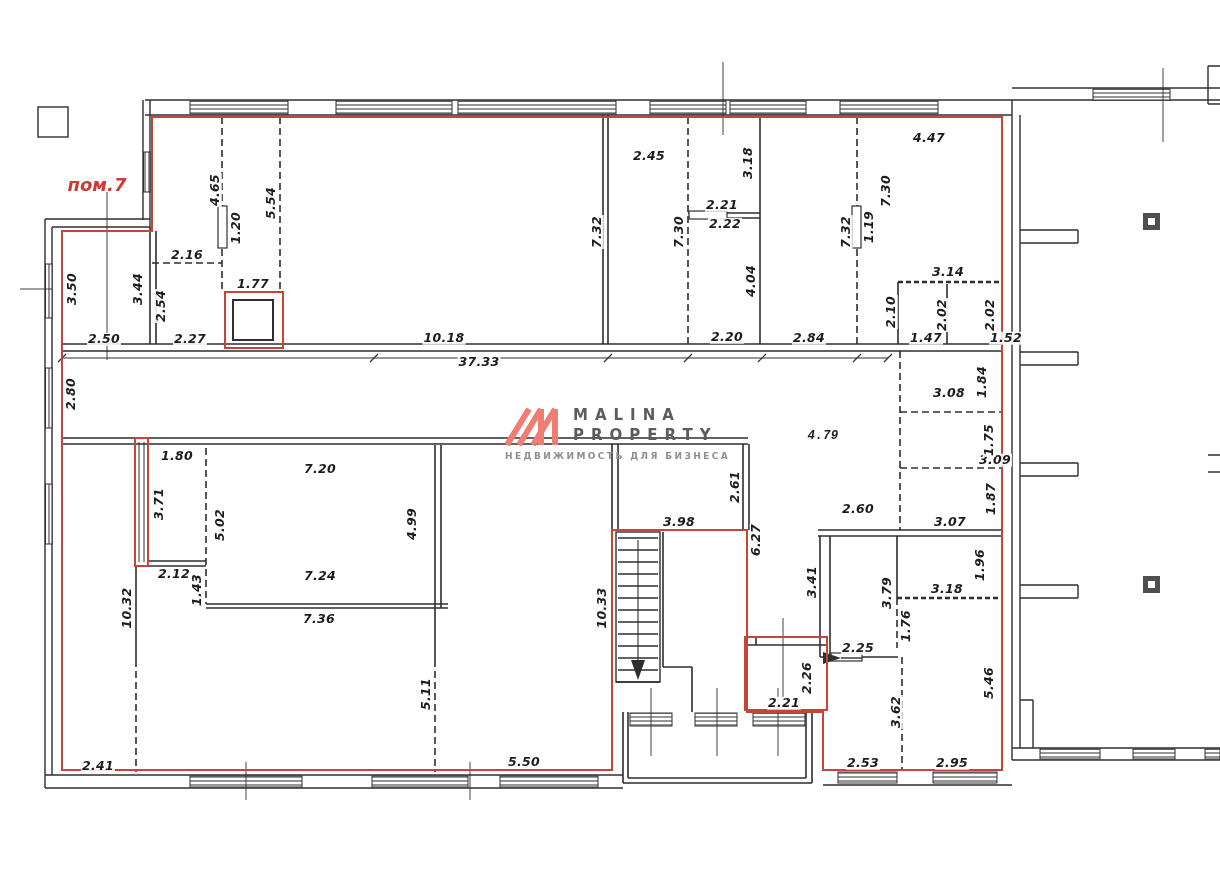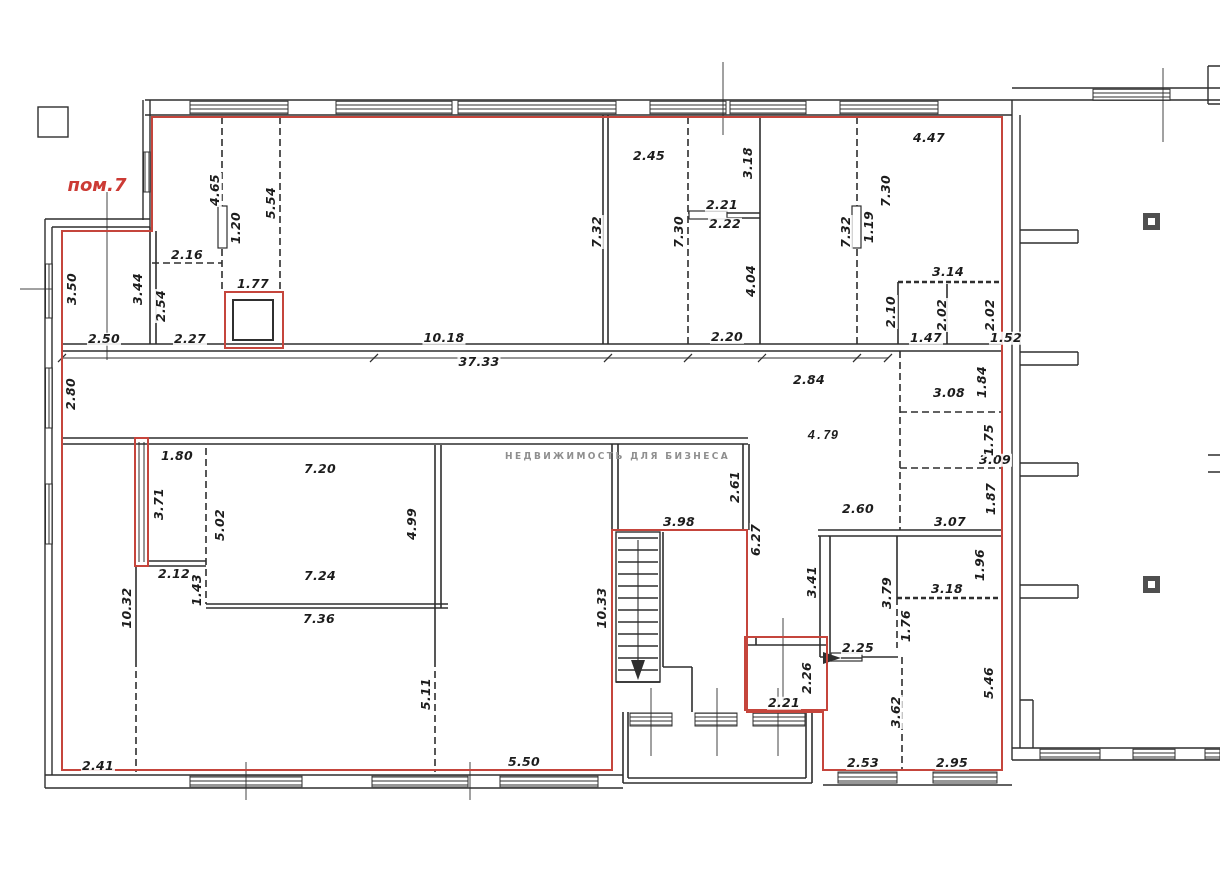--- a/index.html
+++ b/index.html
@@ -162,20 +162,29 @@
       <rect x="1143" y="213" width="17" height="17" fill="#4f4f4f"></rect>
       <rect x="1148" y="218" width="7" height="7" fill="#ffffff"></rect>
       <rect x="1143" y="576" width="17" height="17" fill="#4f4f4f"></rect>
       <rect x="1148" y="581" width="7" height="7" fill="#ffffff"></rect>
     </g>
   </svg>
 
   <div class="room-label" style="left:97px;top:184px;">пом.7</div>
 
   <div class="logo">
+    <div class="logo-row">
+      <svg width="58" height="46" viewBox="0 0 58 46">
+        <path d="M2,44 L24,8 M14,44 L36,8 M36,8 V44 M28,44 L50,8 M50,8 V44" stroke="#ee7d73" stroke-width="6" fill="none"></path>
+      </svg>
+      <div class="logo-texts">
+        <div class="logo-line">MALINA</div>
+        <div class="logo-line">PROPERTY</div>
+      </div>
+    </div>
     <div class="logo-tagline">НЕДВИЖИМОСТЬ ДЛЯ БИЗНЕСА</div>
   </div>
 
   <div id="labels">
       <div class="dim" style="left: 649px; top: 124px; margin-top: 32px;">2.45</div>
       <div class="dim" style="left: 929px; top: 138px;">4.47</div>
       <div class="dim rot" style="left: 748px; top: 163px;">3.18</div>
       <div class="dim" style="left: 722px; top: 205px;">2.21</div>
       <div class="dim" style="left: 725px; top: 224px;">2.22</div>
       <div class="dim rot" style="left: 751px; top: 281px;">4.04</div>
@@ -184,21 +193,21 @@
       <div class="dim rot" style="left: 846px; top: 232px;">7.32</div>
       <div class="dim rot" style="left: 869px; top: 227px;">1.19</div>
       <div class="dim rot" style="left: 886px; top: 191px;">7.30</div>
       <div class="dim" style="left: 948px; top: 272px;">3.14</div>
       <div class="dim rot" style="left: 891px; top: 312px;">2.10</div>
       <div class="dim rot" style="left: 942px; top: 315px;">2.02</div>
       <div class="dim rot" style="left: 990px; top: 315px;">2.02</div>
       <div class="dim" style="left: 926px; top: 338px;">1.47</div>
       <div class="dim" style="left: 1006px; top: 338px;">1.52</div>
       <div class="dim" style="left: 727px; top: 337px;">2.20</div>
-      <div class="dim" style="left: 809px; top: 338px; margin-top: 42px;">2.84</div>
+      <div class="dim" style="left: 809px; top: 338px;">2.84</div>
       <div class="dim rot" style="left: 215px; top: 190px;">4.65</div>
       <div class="dim rot" style="left: 236px; top: 228px;">1.20</div>
       <div class="dim rot" style="left: 271px; top: 203px;">5.54</div>
       <div class="dim" style="left: 187px; top: 255px;">2.16</div>
       <div class="dim" style="left: 253px; top: 284px;">1.77</div>
       <div class="dim rot" style="left: 72px; top: 289px;">3.50</div>
       <div class="dim rot" style="left: 138px; top: 289px;">3.44</div>
       <div class="dim rot" style="left: 161px; top: 306px;">2.54</div>
       <div class="dim" style="left: 104px; top: 339px;">2.50</div>
       <div class="dim" style="left: 190px; top: 339px;">2.27</div>

